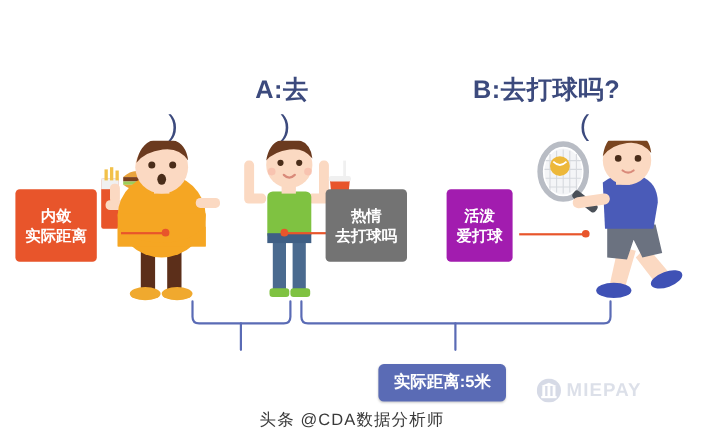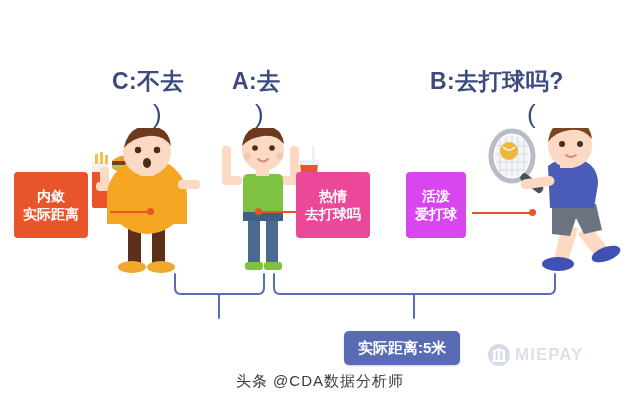--- a/index.html
+++ b/index.html
@@ -43,22 +43,22 @@
     font-weight:bold;
     font-size:14px;
     line-height:18px;
     text-align:center;
     padding:15px 9px;
     white-space:nowrap;
     box-sizing:border-box;
   }
   .trait .l2{display:block;}
   .trait.t1{left:14px;top:172px;background:#e8552b;}
-  .trait.t2{left:296px;top:172px;background:#ec4899;}
-  .trait.t3{left:406px;top:172px;background:#d946ef;}
+  .trait.t2{left:296px;top:172px;background:#737373;}
+  .trait.t3{left:406px;top:172px;background:#a21caf;}
 
   
   .conn{background:#e8552b;height:2px;}
   .dot{width:7px;height:7px;border-radius:50%;background:#e8552b;}
 
   
   .dist{
     border-radius:5px;
     background:#5a6bb5;
     color:#ffffff;
@@ -90,21 +90,20 @@
   }
   .wm .wmtext{
     font-size:17px;font-weight:bold;color:#8f9ab8;letter-spacing:1px;
   }
 </style>
 </head>
 <body>
 
 <div id="stage">
 
-  <div class="abs ptitle c">C:不去</div>
   <div class="abs ptitle a">A:去</div>
   <div class="abs ptitle b">B:去打球吗?</div>
 
   <div class="abs paren c">)</div>
   <div class="abs paren a">)</div>
   <div class="abs paren b">(</div>
 
   <svg class="abs" style="left:0;top:128px;width:640px;height:160px;" viewBox="0 0 640 160">
 
     <g>

